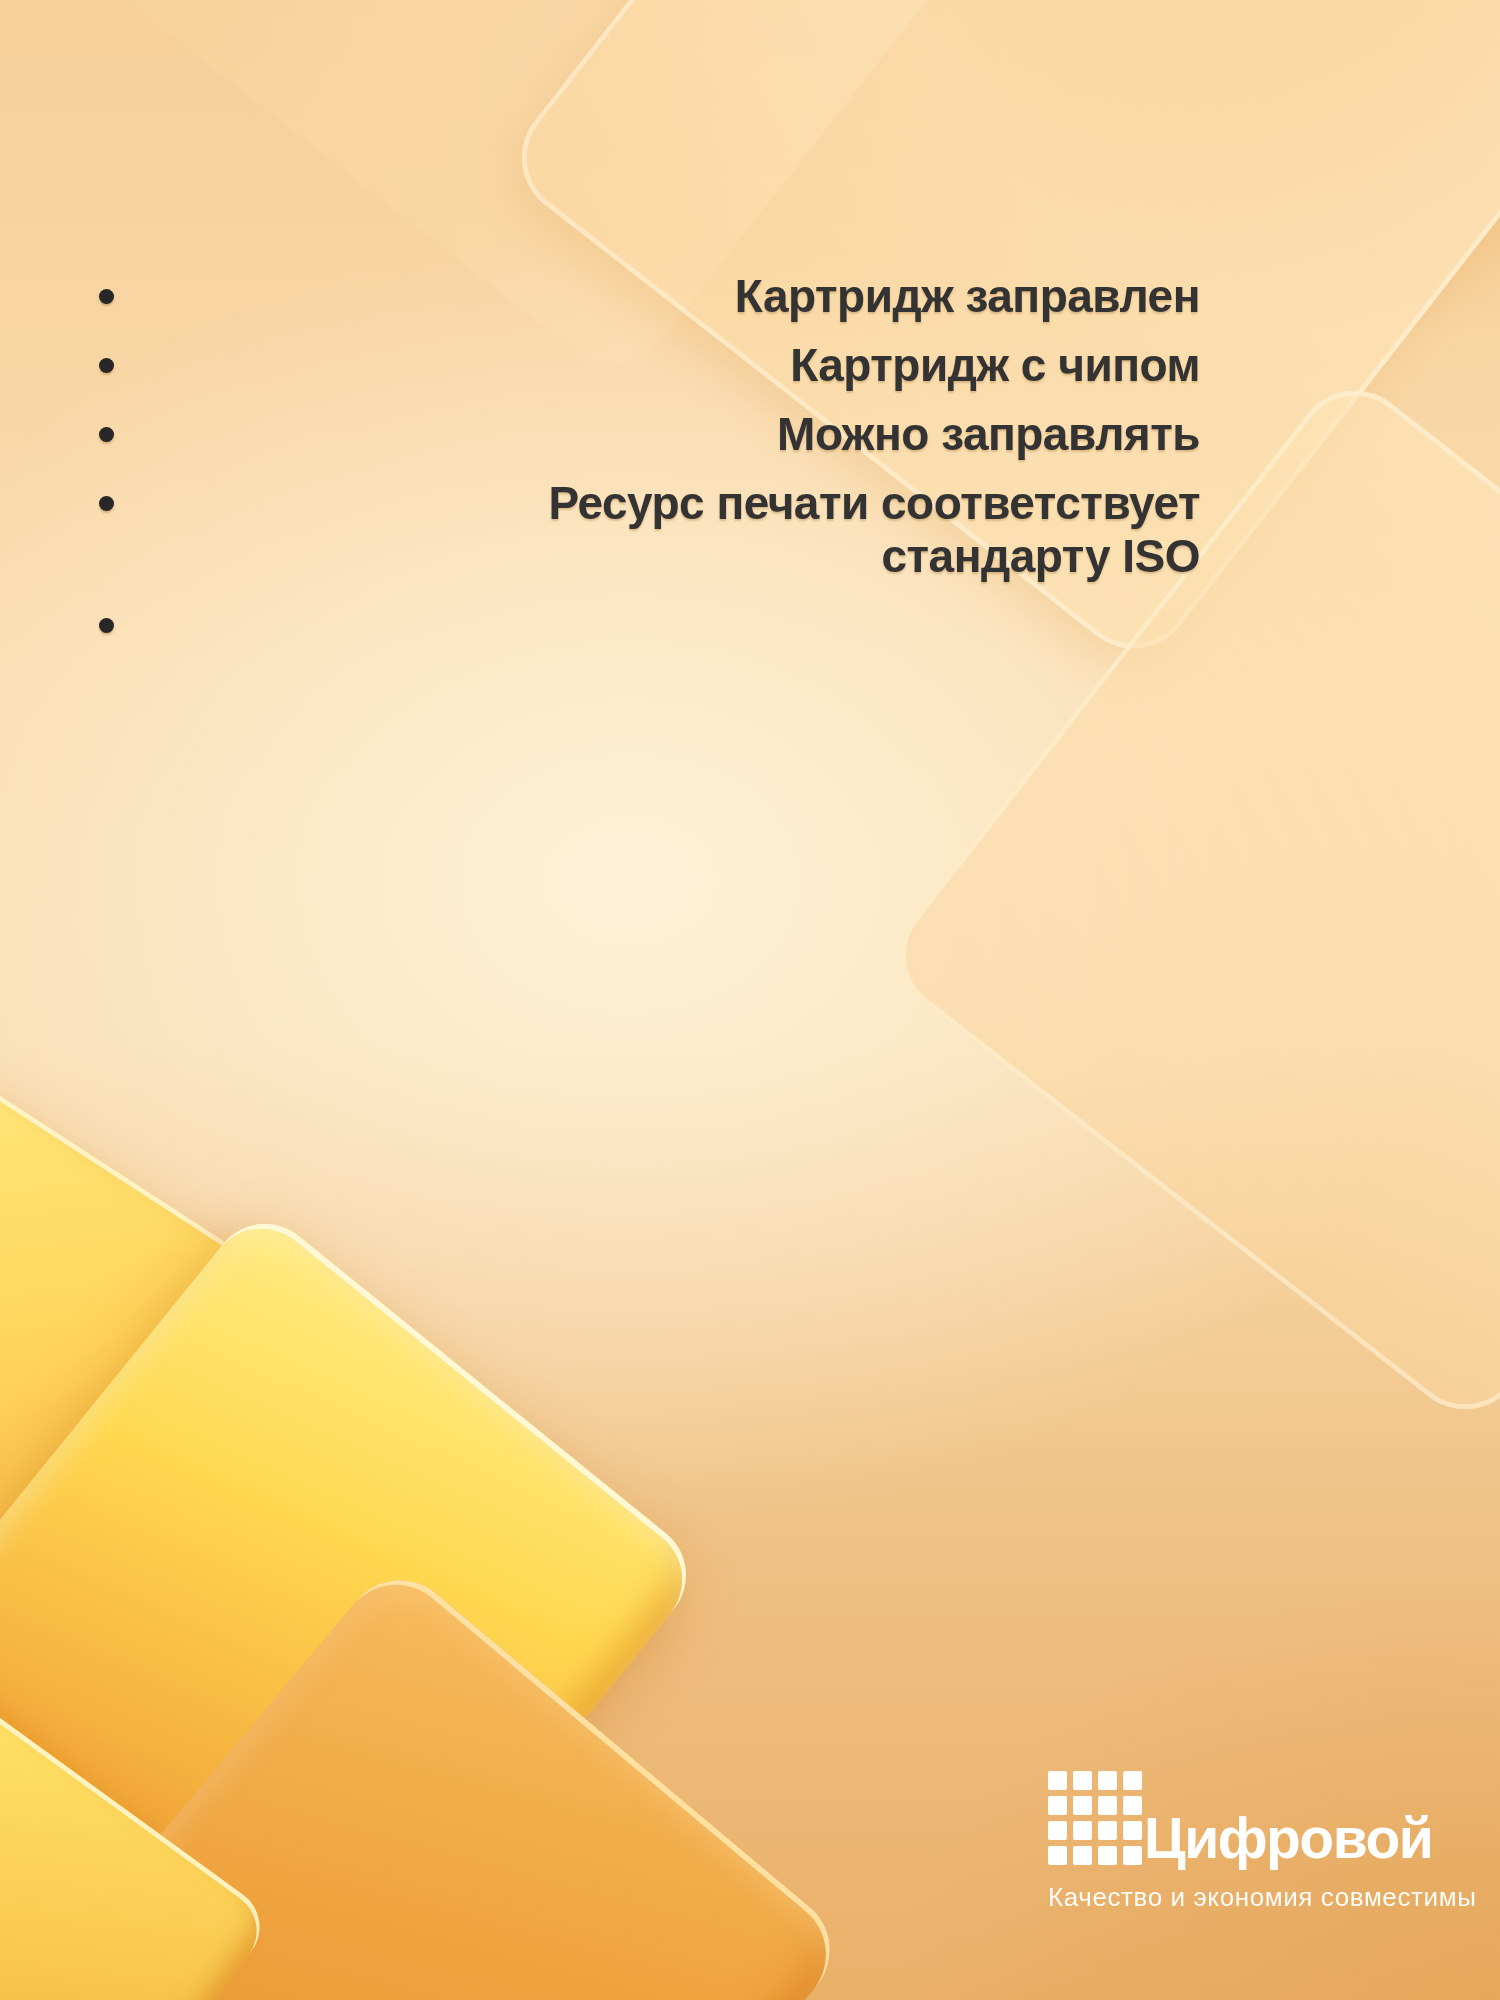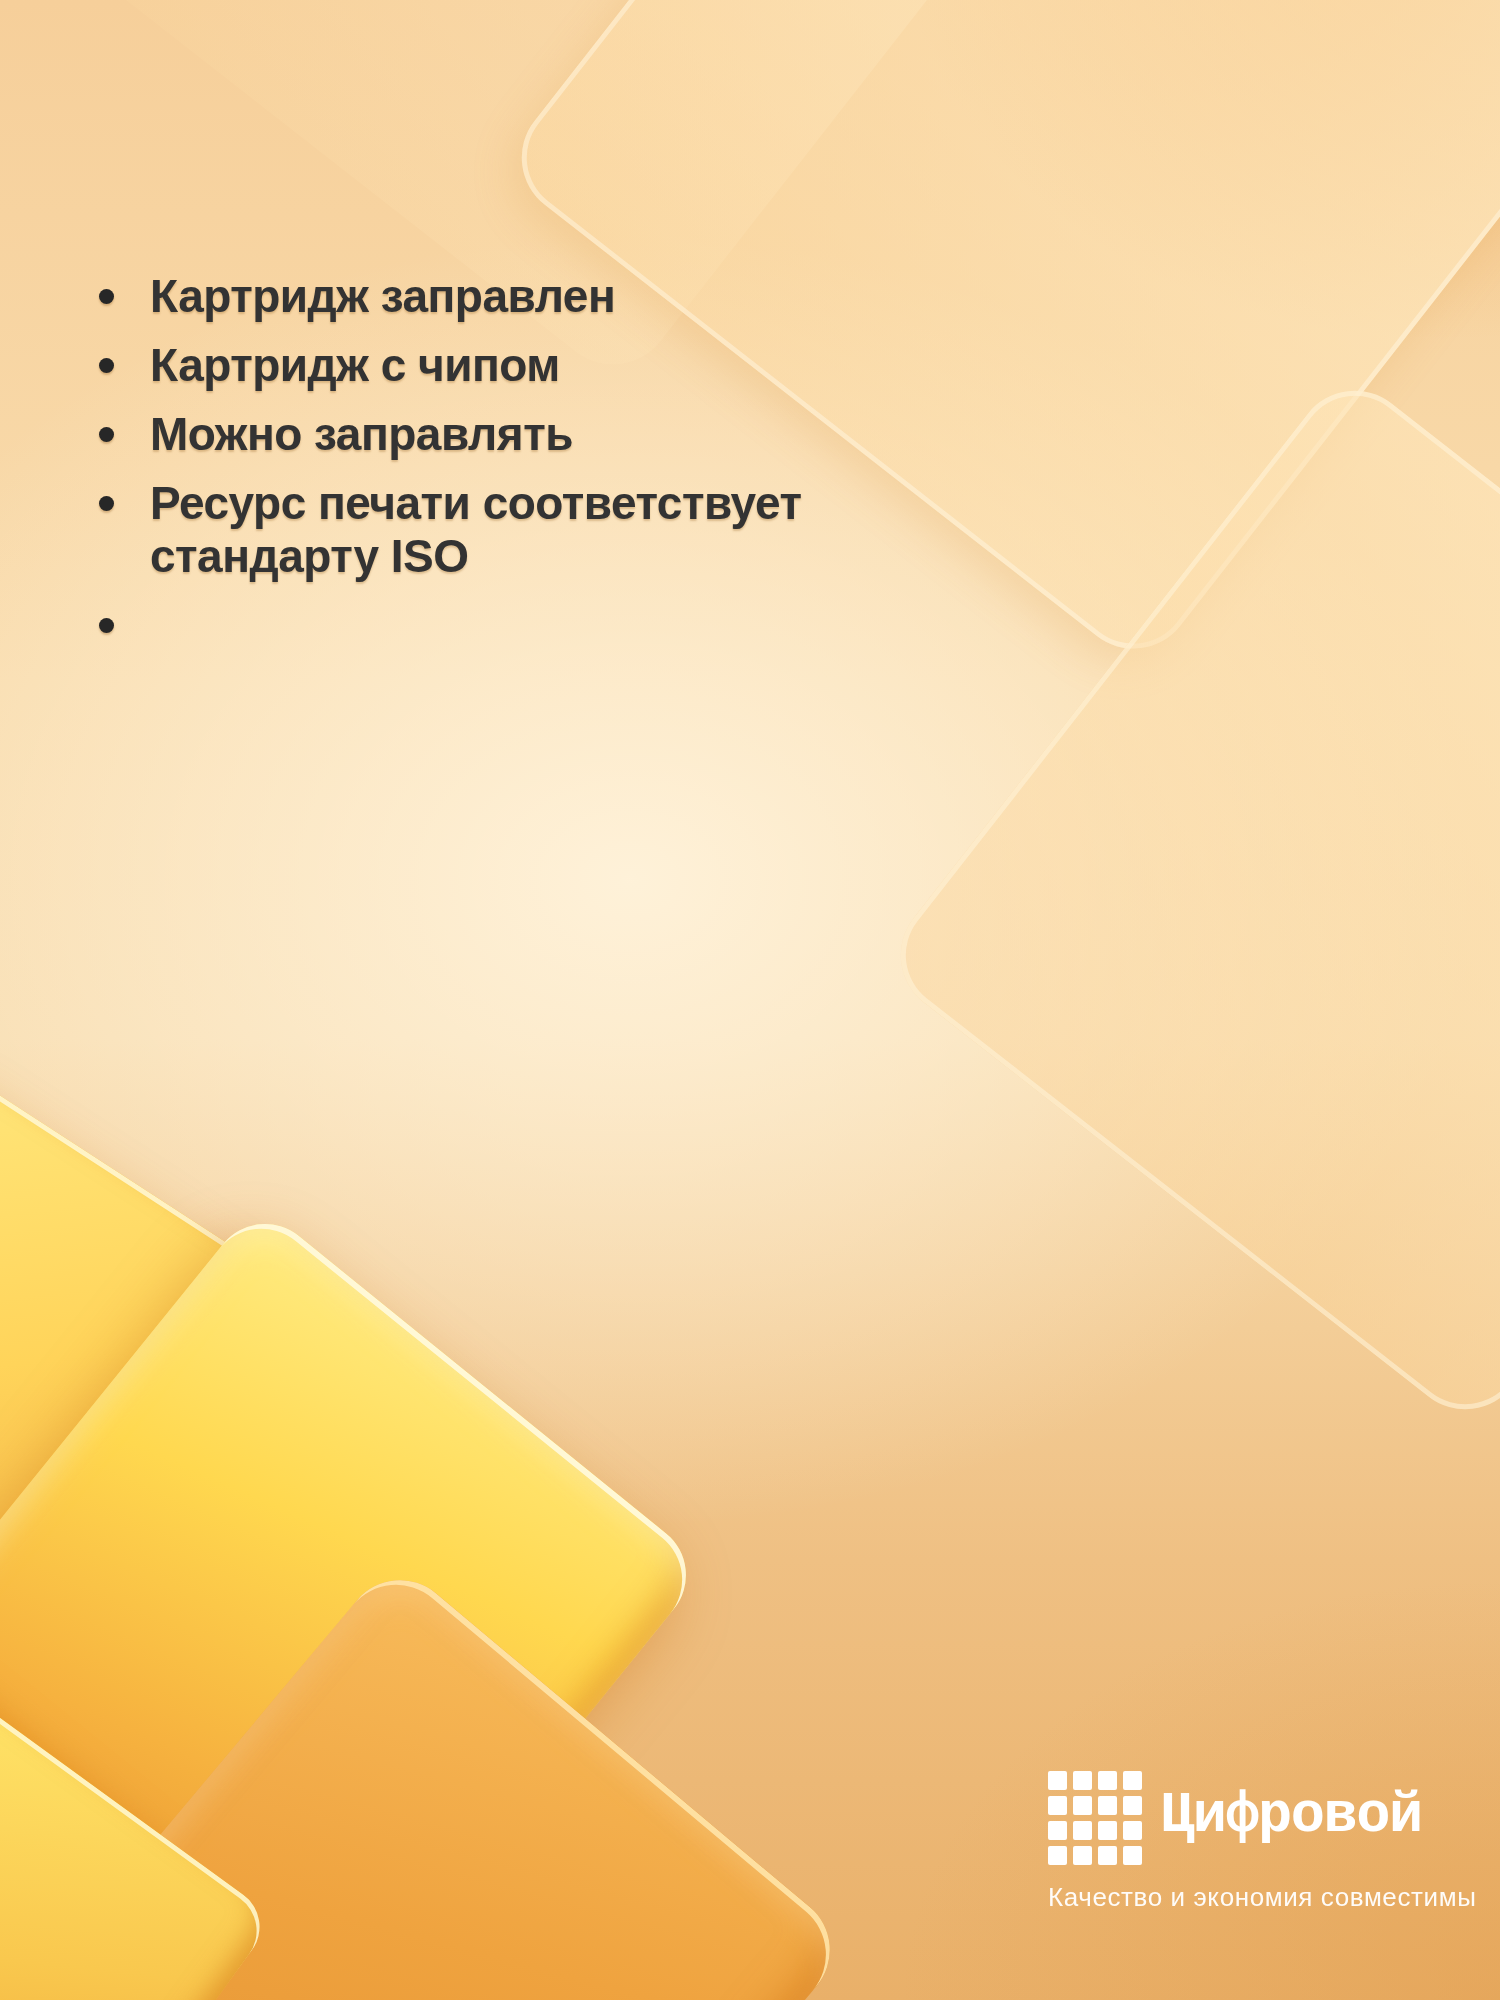--- a/index.html
+++ b/index.html
@@ -60,30 +60,30 @@
   }
   
   .content{position:absolute;left:0;top:270px;width:1200px;z-index:10;}
   .bullet-item{position:relative;padding-left:150px;margin-bottom:16px;}
   .bullet-dot{
     position:absolute;left:99px;top:19px;width:15px;height:15px;border-radius:50%;
     background:#272727;box-shadow:0 2px 2px rgba(140,90,30,0.35);
   }
   .bullet-title{
     font-size:46px;font-weight:700;line-height:53px;letter-spacing:-0.5px;color:#333333;
-    white-space:pre-line;text-shadow:0 2px 2px rgba(150,95,30,0.3);
+    white-space:pre-line;text-shadow:0 2px 2px rgba(150,95,30,0.3);text-align:right;
   }
   .bullet-sub{
     font-size:38px;font-weight:400;line-height:44px;letter-spacing:-0.5px;color:#3c3c3c;
     white-space:pre-line;margin-top:5px;text-shadow:0 2px 2px rgba(150,95,30,0.25);
   }
   .bullet-sub:empty{display:none;margin:0;}
   
   .logo{position:absolute;left:1048px;top:1768px;z-index:10;color:#ffffff;}
-  .logo-row{display:flex;align-items:center;gap:18px;font-family:Liberation Mono, monospace;}
+  .logo-row{display:flex;align-items:flex-end;gap:2px;}
   .logo-grid{
     display:grid;grid-template-columns:repeat(4,19px);grid-template-rows:repeat(4,19px);
     gap:6px;margin-top:3px;
   }
   .logo-grid .cell{background:#ffffff;border-radius:2px;}
   .logo-wordmark{font-size:57px;font-weight:700;line-height:53px;letter-spacing:-1.5px;}
   .logo-tagline{margin-top:17px;font-size:26px;font-weight:400;letter-spacing:0.6px;color:rgba(255,255,255,0.96);}
 </style>
 </head>
 <body>

